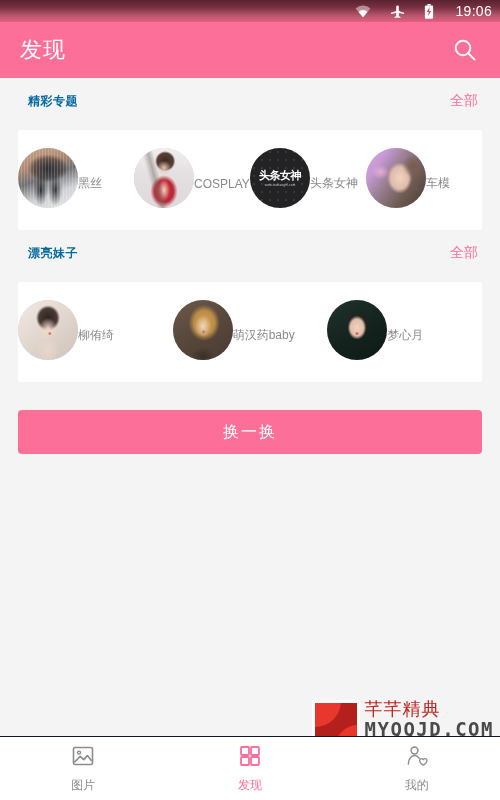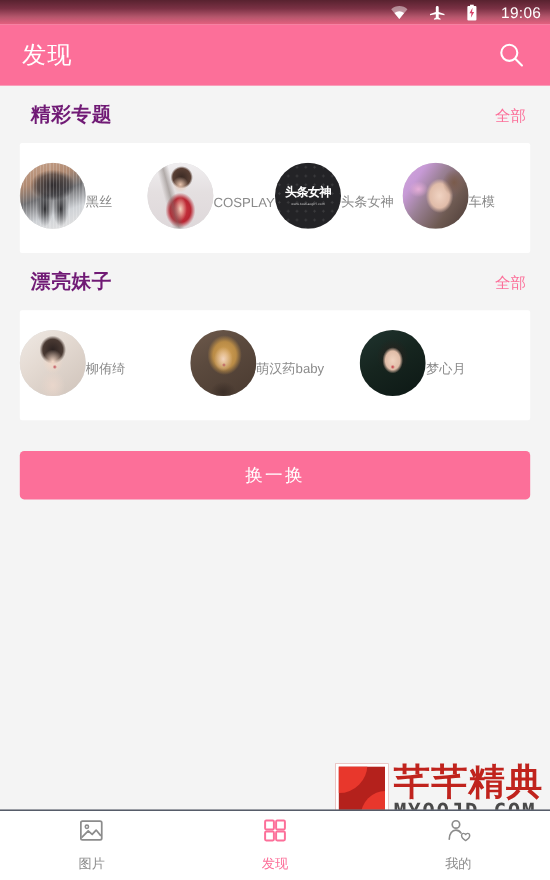--- a/index.html
+++ b/index.html
@@ -67,23 +67,23 @@
   }
   .section { margin-top: 14px; }
   .section-header {
     display: flex;
     align-items: baseline;
     justify-content: space-between;
     padding: 0 22px 0 28px;
     height: 32px;
   }
   .section-title {
-    font-size: 18px;
+    font-size: 12px;
     font-weight: bold;
-    color: #701a75;
+    color: #0369a1;
     letter-spacing: .5px;
   }
   .section-more {
     font-size: 14px;
     color: #fc6f99;
     cursor: pointer;
   }
   .card {
     margin: 6px 18px 0 18px;
     background: #ffffff;
@@ -155,22 +155,22 @@
   .wm-logo::after {
     content:"";
     position:absolute;
     width: 46px; height: 46px;
     border-radius: 50%;
     background: #e8372c;
     left: 20px; top: 22px;
   }
   .wm-text { margin-left: 5px; line-height: 1; }
   .wm-cn {
-    font-size: 33px;
-    font-weight: bold;
+    font-size: 18px;
+    font-weight: normal;
     color: #c0231d;
     letter-spacing: 1px;
     font-family: "DejaVu Sans", sans-serif;
   }
   .wm-en {
     font-size: 19px;
     font-weight: bold;
     color: #4a4a4a;
     letter-spacing: 1.5px;
     margin-top: 2px;

